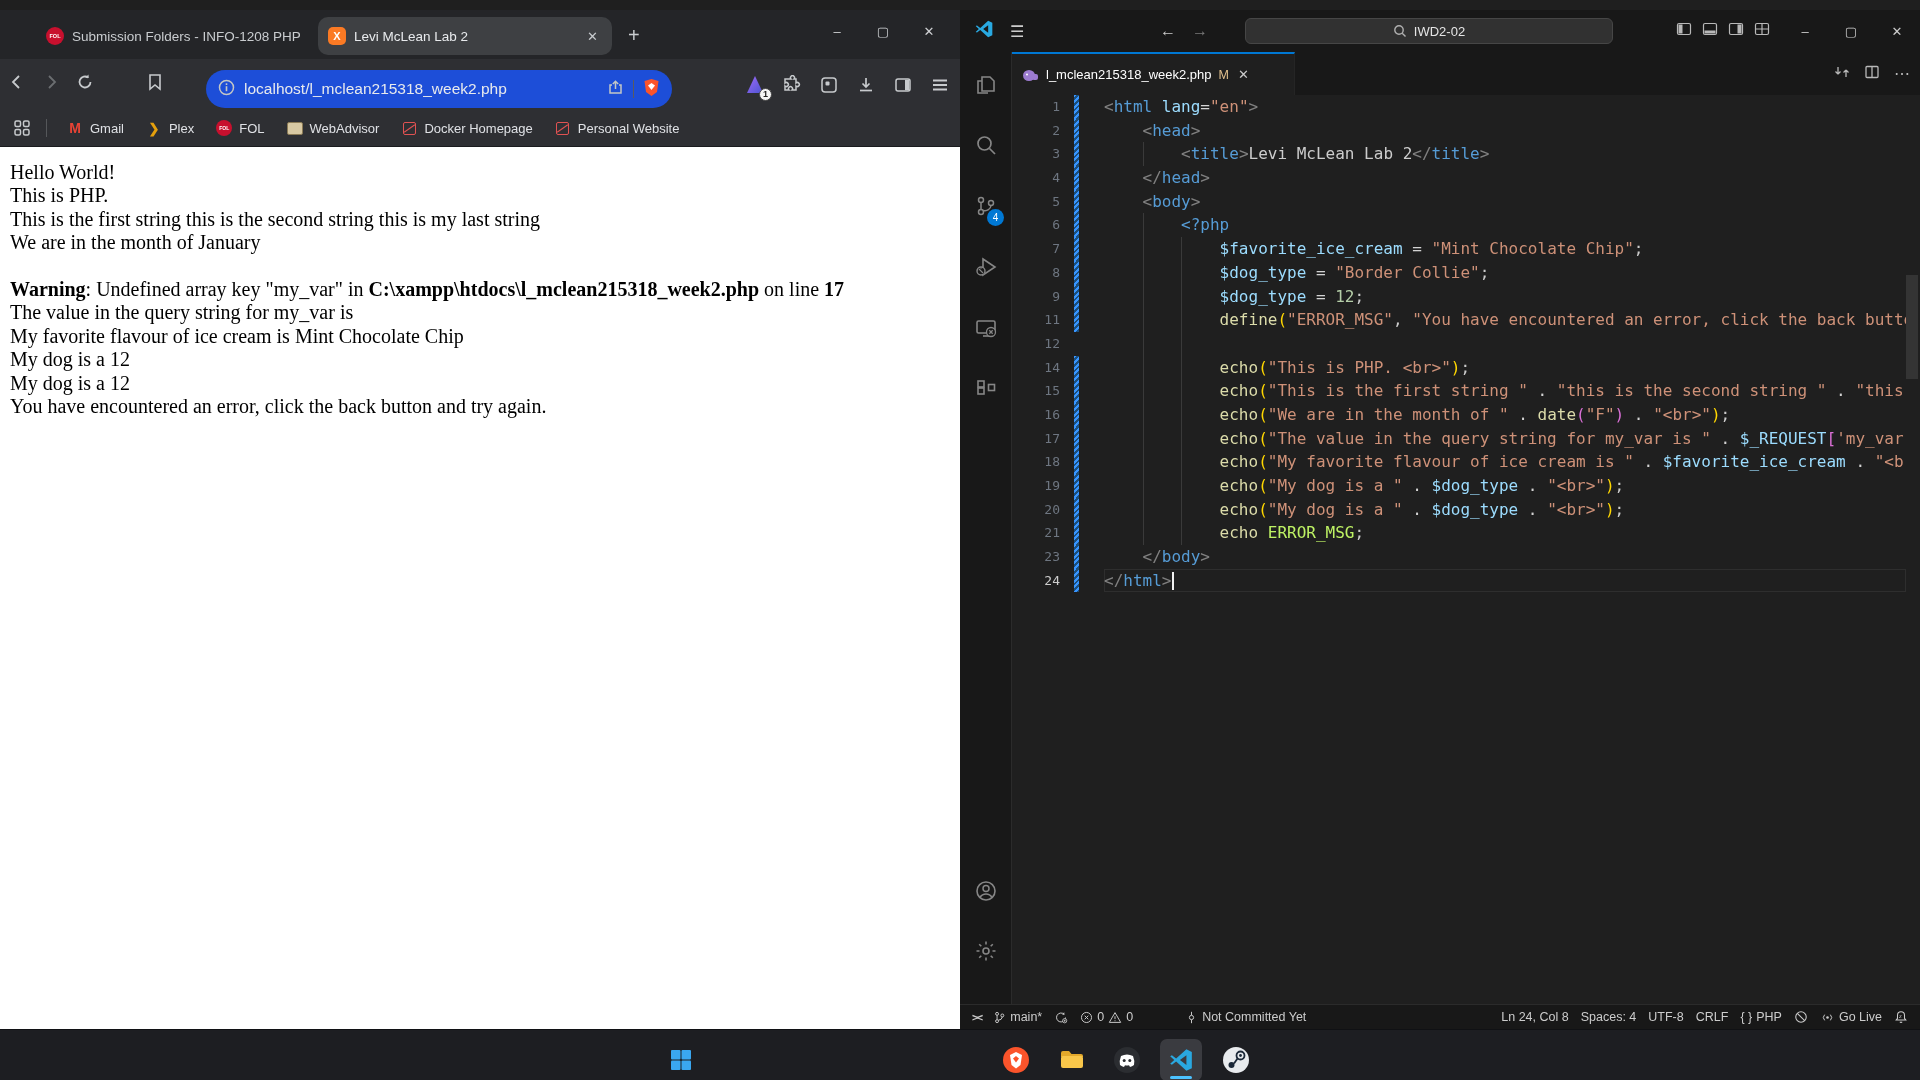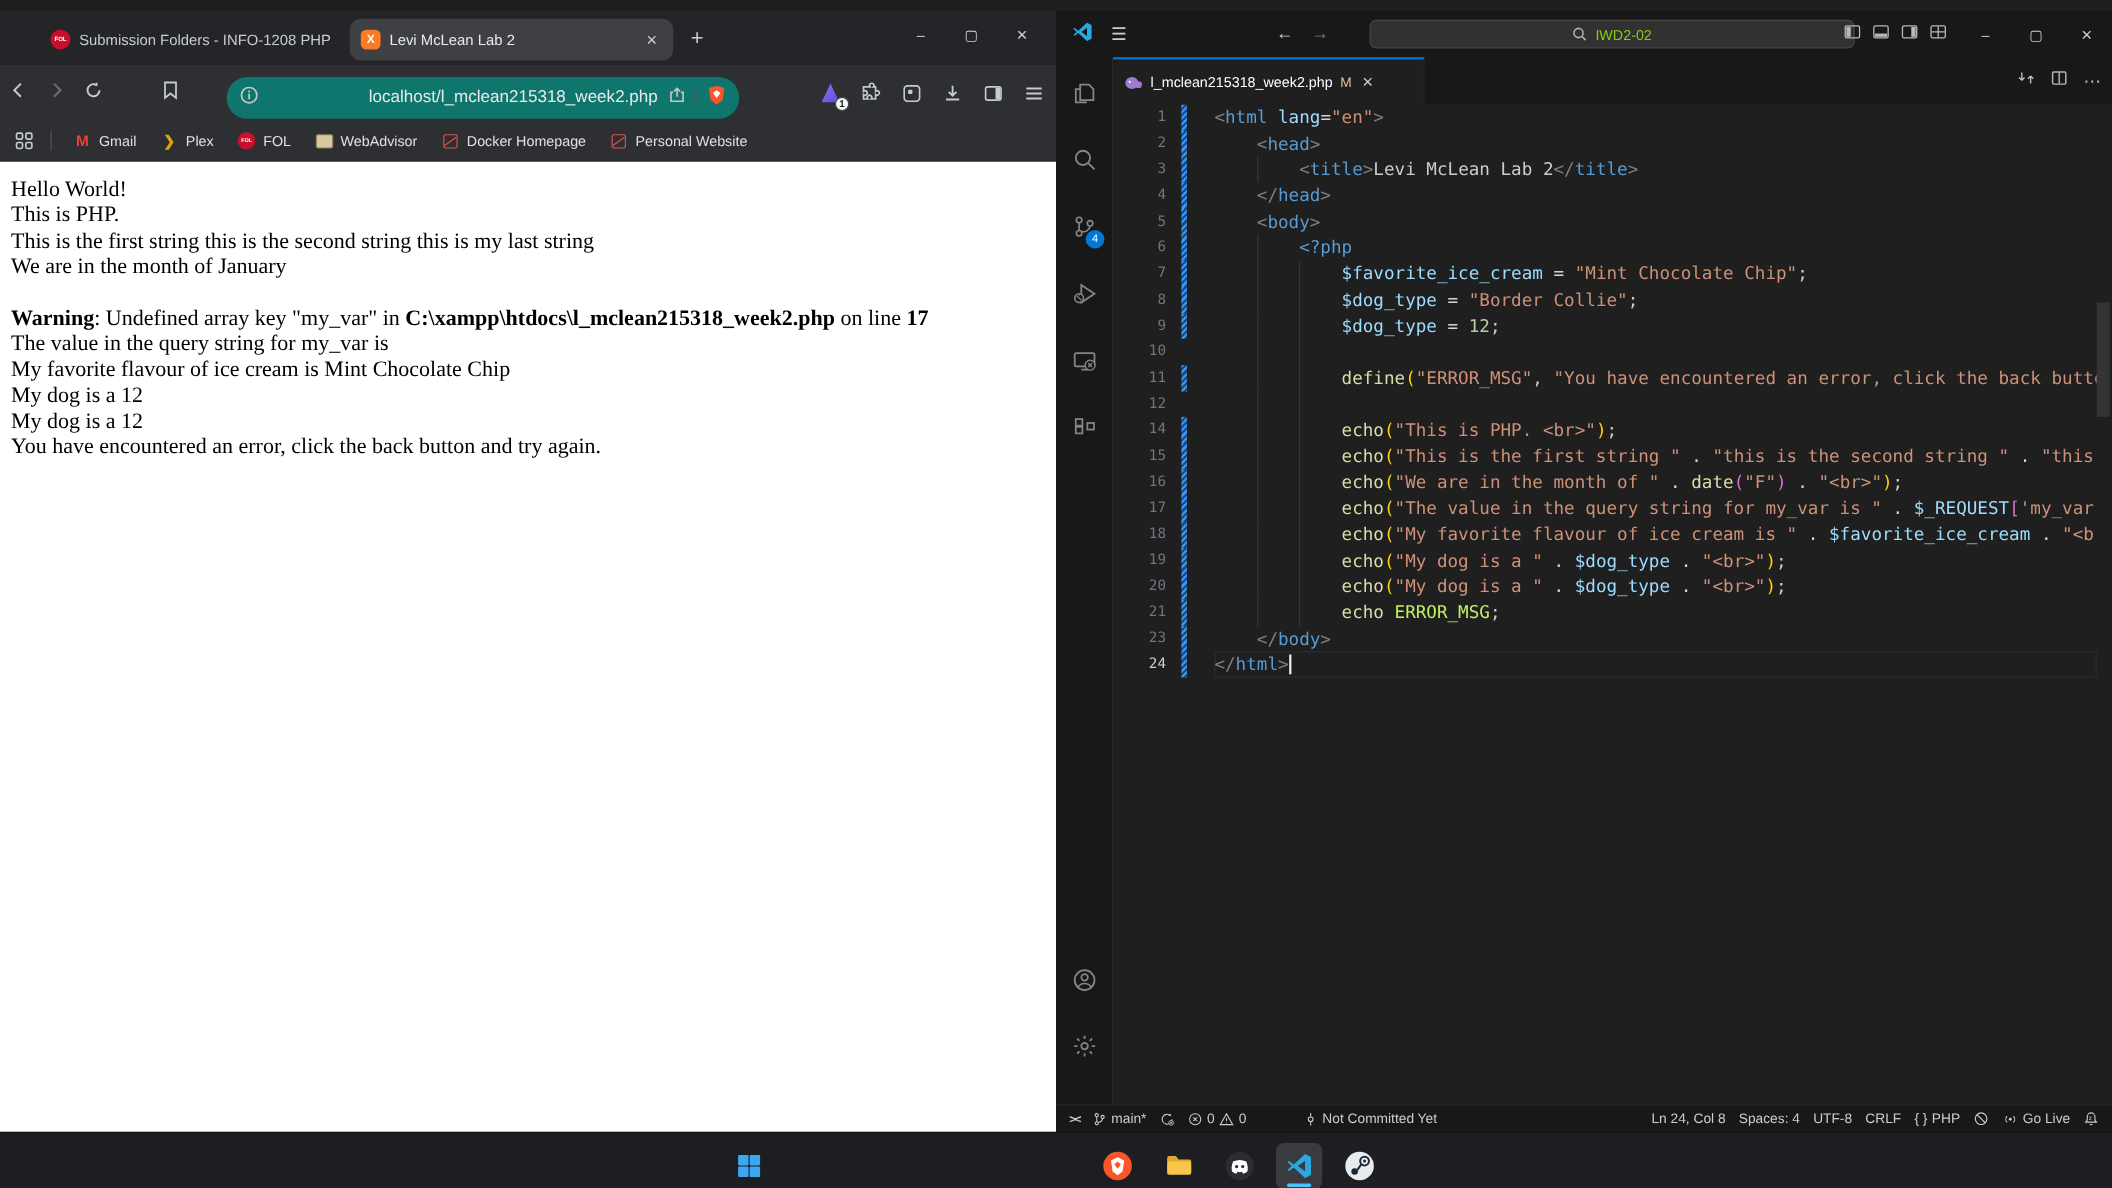--- a/index.html
+++ b/index.html
@@ -21,22 +21,22 @@
   .xampp-sq { background:#fb7a24; border-radius:5px; color:#fff; font-weight:bold; font-size:11px; }
   .tab-close { color:#c9cccf; font-size:13px; cursor:default; padding:2px 4px; }
   .newtab-btn { position:absolute; left:628px; top:15px; color:#c9cccf; font-size:20px; line-height:20px; }
   .b-wincontrols { position:absolute; right:8px; top:0; height:42px; display:flex; align-items:center; }
   .b-wincontrols span { width:46px; text-align:center; color:#cfd1d4; font-size:13px; }
 
   .b-toolbar { position:absolute; left:0; top:49px; width:960px; height:51px; background:#2e2f33;
                display:flex; align-items:center; }
   .nav-ico { width:34px; text-align:center; color:#c7cacd; font-size:18px; flex:0 0 auto;}
   .nav-ico.dim { color:#6b6e71; }
-  .urlbar { position:absolute; left:206px; top:11px; width:466px; height:38px; background:#0f766e;
-            border-radius:19px; display:flex; align-items:center; padding:0 12px; gap:9px;text-align:right; }
+  .urlbar { position:absolute; left:206px; top:11px; width:466px; height:38px; background:#1d4ed8;
+            border-radius:19px; display:flex; align-items:center; padding:0 12px; gap:9px; }
   .url-text { color:#e8eaed; font-size:15.5px; flex:1; white-space:nowrap; overflow:hidden; }
   .url-sep { width:1px; height:18px; background:#5a5b5e; }
   .tb-right { position:absolute; right:8px; top:0; height:51px; display:flex; align-items:center; gap:13px; }
   .tb-ico { position:relative; width:24px; height:24px; display:flex; align-items:center; justify-content:center; }
   .leo-badge { position:absolute; right:-5px; bottom:-4px; width:13px; height:13px; background:#f5f5f5;
                border:1px solid #444; border-radius:50%; color:#222; font-size:9px; font-weight:bold;
                display:flex; align-items:center; justify-content:center; }
 
   .b-bookmarks { position:absolute; left:0; top:100px; width:960px; height:37px; background:#2e2f33;
                  border-bottom:1px solid #1a1b1e; display:flex; align-items:center; gap:4px; padding:0 10px; }
@@ -60,23 +60,23 @@
 
   
   .vscode { position:absolute; left:960px; top:0; width:960px; height:1019px; background:#1f1f1f; }
   .vs-titlebar { position:absolute; left:0; top:0; width:960px; height:42px; background:#181818;
                  display:flex; align-items:center; color:#cccccc; }
   .vs-logo { margin-left:14px; }
   .vs-menu { margin-left:16px; font-size:16px; color:#cccccc; }
   .vs-nav { position:absolute; left:200px; top:0; height:42px; display:flex; align-items:center; gap:16px;
             color:#cccccc; font-size:16px; }
   .vs-nav .dim { color:#7a7a7a; }
-  .cmd-center { position:absolute; left:285px; top:8px; width:441px; height:26px; background:#313131;
+  .cmd-center { position:absolute; left:285px; top:8px; width:368px; height:26px; background:#313131;
                 border:1px solid #464646; border-radius:6px; display:flex; align-items:center;
-                justify-content:center; gap:7px; color:#84cc16; font-size:13px; }
+                justify-content:center; gap:7px; color:#e5e5e5; font-size:13px; }
   .vs-tb-icons { position:absolute; right:150px; top:0; height:42px; display:flex; align-items:center; gap:10px; }
   .vs-wincontrols { position:absolute; right:0; top:0; height:42px; display:flex; }
   .vs-wincontrols span { width:46px; height:42px; display:flex; align-items:center; justify-content:center;
                          color:#cccccc; font-size:13px; }
 
   .vs-tabbar { position:absolute; left:52px; top:42px; width:908px; height:43px; background:#181818; }
   .vs-tab { position:absolute; left:0; top:0; width:283px; height:43px; background:#1f1f1f;
             border-top:2px solid #0078d4; border-right:1px solid #252525; display:flex;
             align-items:center; gap:7px; padding:0 10px; color:#ffffff; font-size:13px; }
   .vs-tab .mod-letter { color:#e2c08d; font-size:12.5px; }
@@ -475,24 +475,20 @@
             <span class="ln">8</span>
             <span class="modbar"></span>
             <span class="codeline"><span class="iguide" style="left: 38.532px;"></span><span class="iguide" style="left: 77.064px;"></span><span class="tk-pl">            </span><span class="tk-var">$dog_type</span><span class="tk-op"> = </span><span class="tk-str">"Border Collie"</span><span class="tk-pl">;</span></span>
           </div>
           <div class="crow">
             <span class="ln">9</span>
             <span class="modbar"></span>
             <span class="codeline"><span class="iguide" style="left: 38.532px;"></span><span class="iguide" style="left: 77.064px;"></span><span class="tk-pl">            </span><span class="tk-var">$dog_type</span><span class="tk-op"> = </span><span class="tk-num">12</span><span class="tk-pl">;</span></span>
           </div>
           <div class="crow">
-            <span class="ln">10</span>
-            <span class="codeline"><span class="iguide" style="left: 38.532px;"></span><span class="iguide" style="left: 77.064px;"></span></span>
-          </div>
-          <div class="crow">
             <span class="ln">11</span>
             <span class="modbar"></span>
             <span class="codeline"><span class="iguide" style="left: 38.532px;"></span><span class="iguide" style="left: 77.064px;"></span><span class="tk-pl">            </span><span class="tk-fn">define</span><span class="tk-p1">(</span><span class="tk-str">"ERROR_MSG"</span><span class="tk-pl">, </span><span class="tk-str">"You have encountered an error, click the back button and try again."</span></span>
           </div>
           <div class="crow">
             <span class="ln">12</span>
             <span class="codeline"><span class="iguide" style="left: 38.532px;"></span><span class="iguide" style="left: 77.064px;"></span></span>
           </div>
           <div class="crow">
             <span class="ln">14</span>

